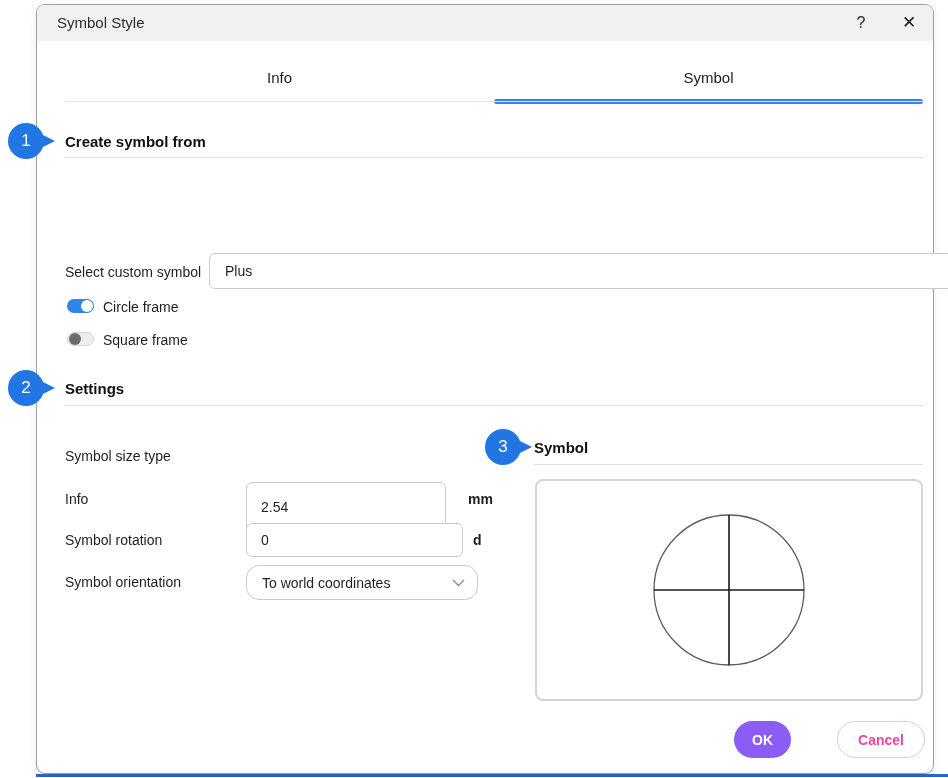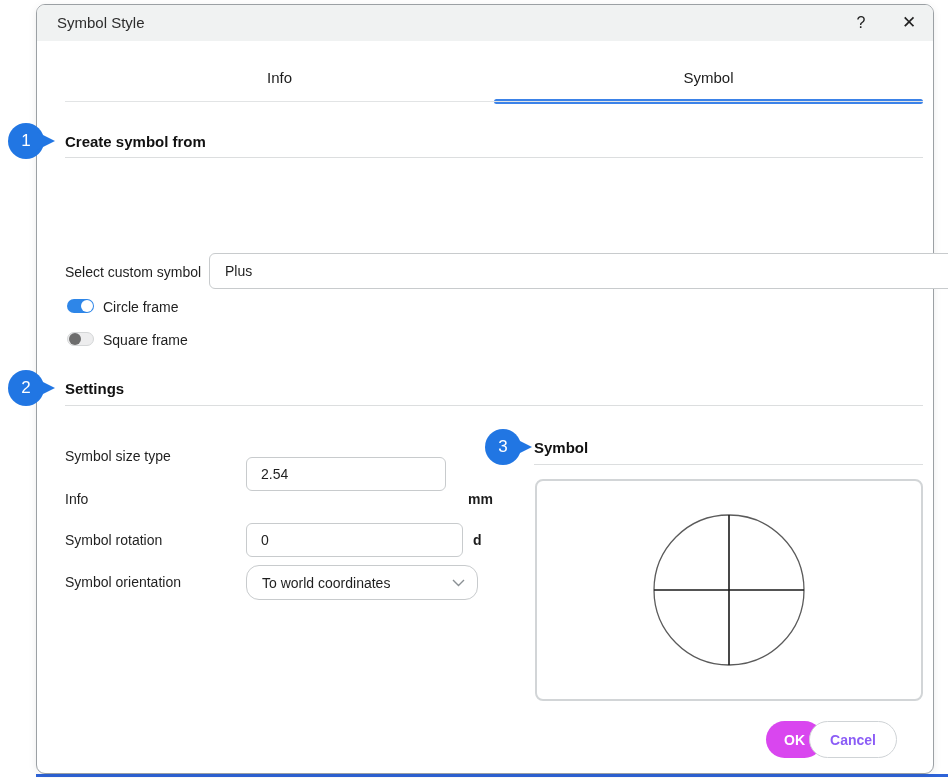--- a/index.html
+++ b/index.html
@@ -47,22 +47,22 @@
   .tgl.off{background:#ededee;border:1px solid #d4d6d7;}
   .tgl.off .knob{left:1px;top:0px;background:#6d6d6d;}
 
   
   .preview-box{position:absolute;left:498px;top:474px;width:388px;height:222px;background:#fff;
                border:2px solid #d2d5d7;border-radius:8px;box-sizing:border-box;}
 
   
   .btn{position:absolute;height:37px;border-radius:19px;font-size:14px;font-weight:bold;
        display:flex;align-items:center;justify-content:center;box-sizing:border-box;cursor:default;}
-  .btn-ok{left:729px;top:716px;width:57px;background:#d946ef;color:#fff;text-align:right;}
-  .btn-cancel{left:772px;top:716px;width:88px;background:#fff;border:1px solid #cfd3d6;color:#8b5cf6;}
+  .btn-ok{left:697px;top:716px;width:57px;background:#8b5cf6;color:#fff;text-align:right;}
+  .btn-cancel{left:800px;top:716px;width:88px;background:#fff;border:1px solid #cfd3d6;color:#ec4899;}
 
   
   .callout{position:absolute;width:36px;height:36px;border-radius:50%;background:#2176e3;
            color:#fff;font-size:17px;display:flex;align-items:center;justify-content:center;}
   .callout::after{content:"";position:absolute;left:29px;top:50%;transform:translateY(-50%);
            border-left:18px solid #2176e3;border-top:9px solid transparent;border-bottom:9px solid transparent;}
   .c1{left:8px;top:123px;}
   .c2{left:8px;top:370px;}
   .c3{left:485px;top:429px;}
 
@@ -118,21 +118,21 @@
       <span class="knob"></span>
     </div>
     <div class="label" style="left:66px;top:327px;">Square frame</div>
 
     <div class="sec-heading" style="left:28px;top:375px;">Settings</div>
     <div class="hr" style="left:28px;right:10px;top:400px;"></div>
 
     <div class="label" style="left:28px;top:443px;">Symbol size type</div>
 
     <div class="label" style="left:28px;top:486px;">Info</div>
-    <input class="txt" style="left: 209px; top: 452px; width: 200px; height: 34px;" value="2.54">
+    <input class="txt" style="left: 209px; top: 477px; width: 200px; height: 50px;" value="2.54">
     <div class="unit" style="left:431px;top:486px;">mm</div>
 
     <div class="label" style="left:28px;top:527px;">Symbol rotation</div>
     <input class="txt" style="left: 209px; top: 518px; width: 217px; height: 34px;" value="0">
     <div class="unit" style="left:436px;top:527px;">d</div>
 
     <div class="label" style="left:28px;top:569px;">Symbol orientation</div>
     <div class="dd" style="left:209px;top:560px;width:232px;height:35px;border-radius:13px;">
       <span class="val">To world coordinates</span>
       <span class="chev">

